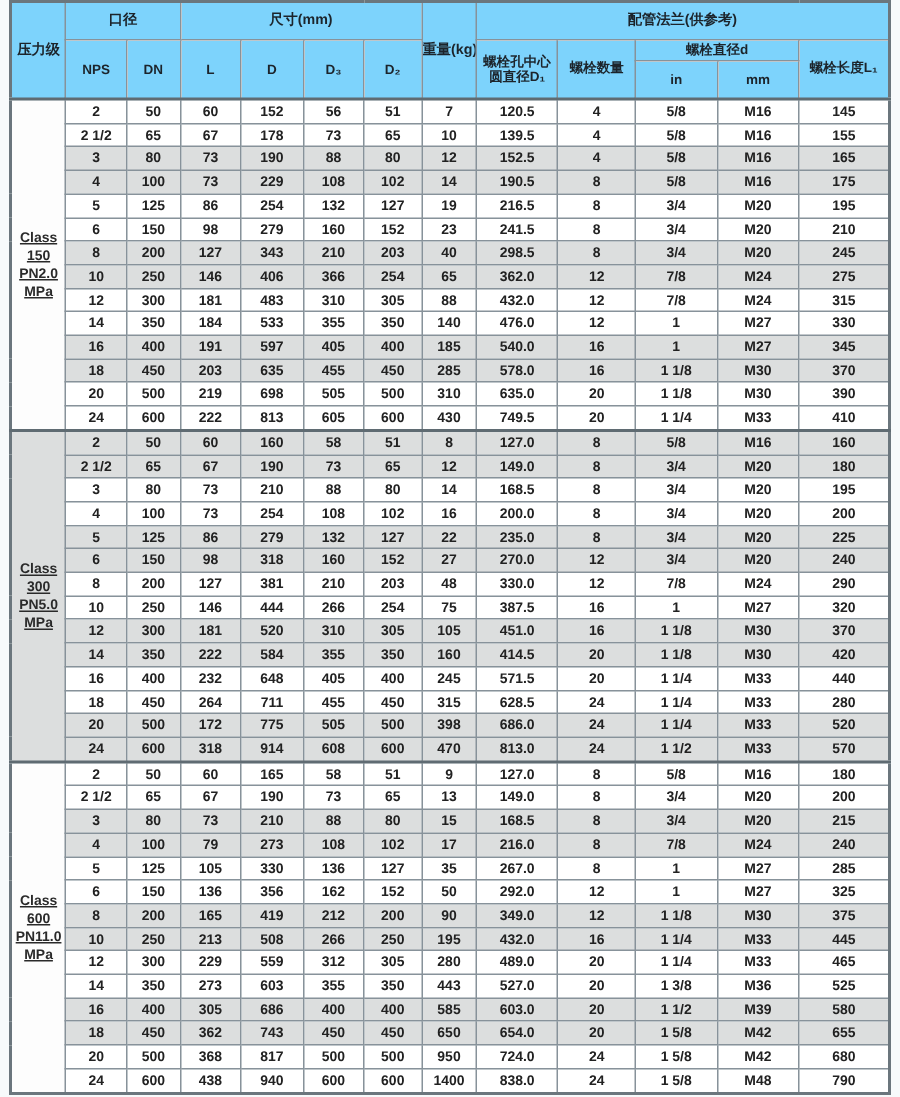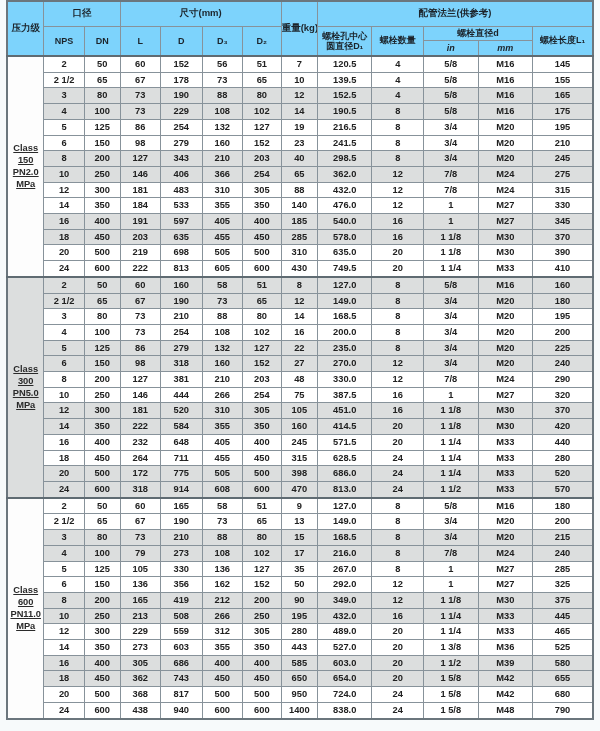--- a/index.html
+++ b/index.html
@@ -22,21 +22,21 @@
     border:1px solid #87929a;
     text-align:center;vertical-align:middle;
     padding:0;overflow:hidden;white-space:nowrap;
     box-sizing:border-box;
   }
   .spec thead th{
     background:#7dd3fc;color:#1c242b;font-weight:bold;font-size:9.5px;
   }
   .spec thead tr.h1 th{height:25px;}
   .spec thead tr.h2 th{height:10px;font-size:9px;}
-  .spec thead tr.h3 th{height:16px;font-size:9px;font-style:italic;}
+  .spec thead tr.h3 th{height:26px;font-size:9px;}
   .spec thead th.twoline{font-size:8.8px;line-height:10px;}
   .spec thead th.twoline div{line-height:10px;}
   .spec tbody td{
     background:#ffffff;color:#212121;
     font-size:9.3px;font-weight:bold;
     height:14.7px;line-height:14.7px;
   }
   .spec tbody tr.alt td{background:#dcdede;}
   .spec tbody td.pclass{
     background:#fdfdfd;font-size:9.3px;font-weight:bold;color:#2a2a2a;text-decoration:underline;

